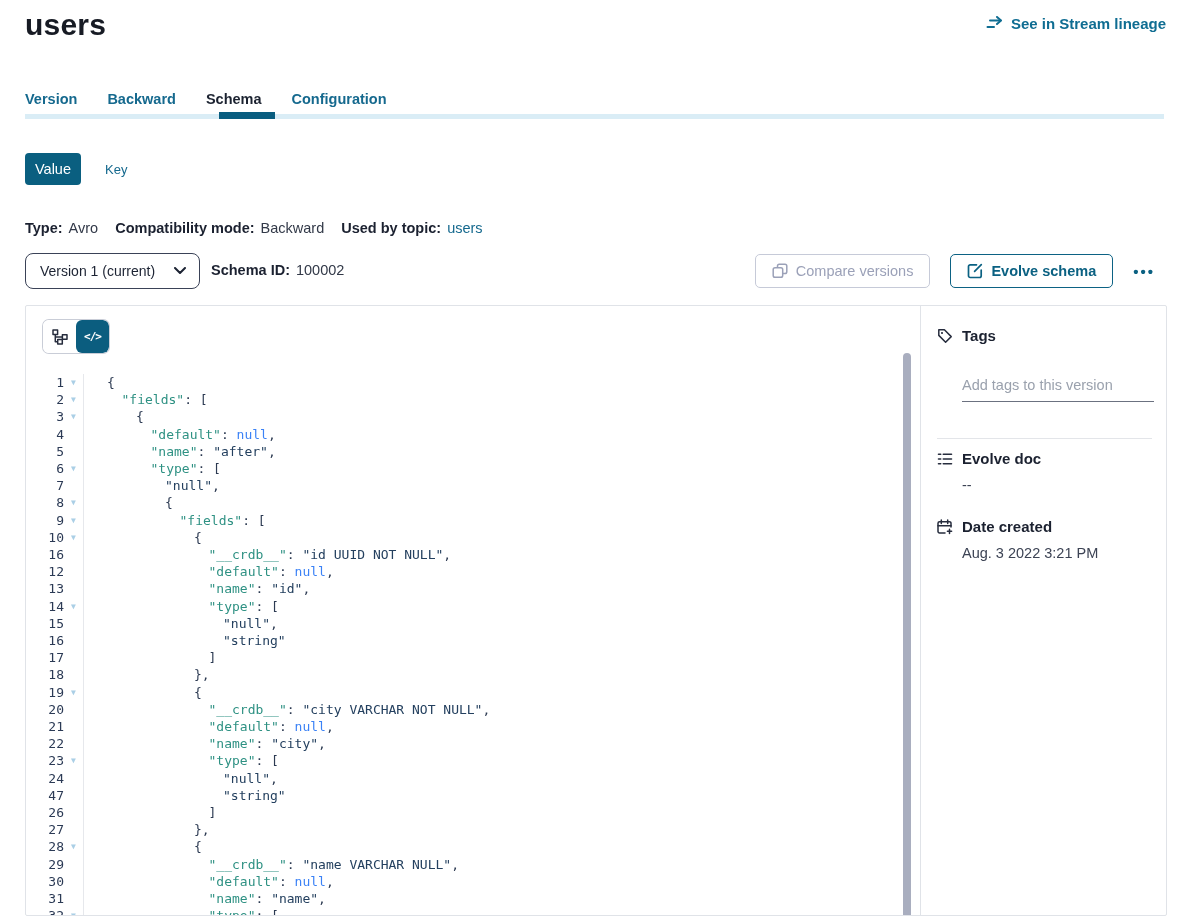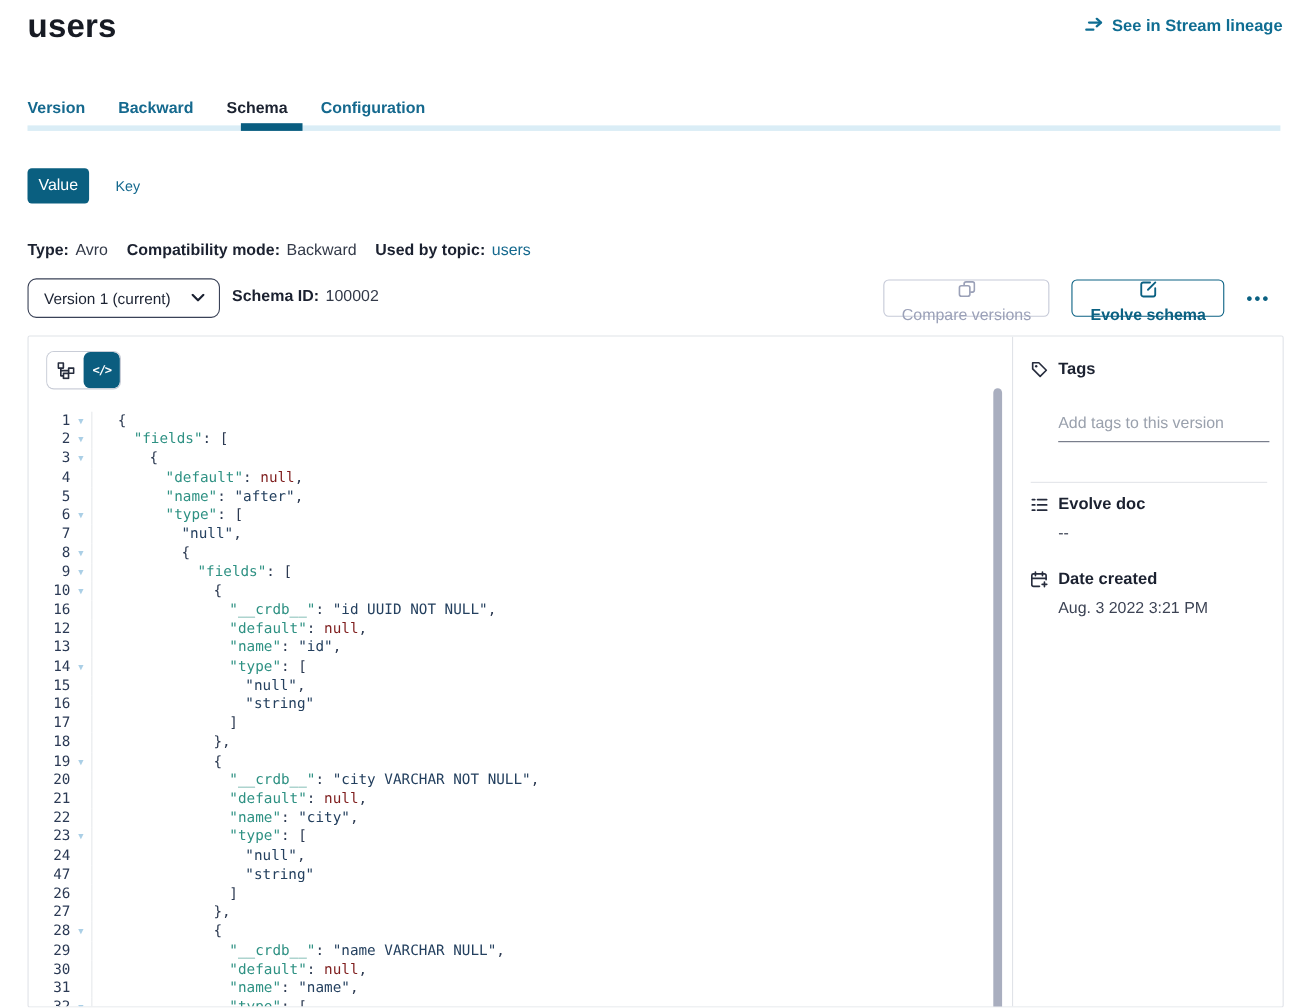--- a/index.html
+++ b/index.html
@@ -45,21 +45,21 @@
     position:absolute; left:0; top:0; width:175px; height:36px;
     border:1px solid #3a4257; border-radius:8px; background:#fff;
     display:flex; align-items:center; justify-content:space-between;
     padding:0 13px 0 14px; font-size:14px; color:#1c2333; cursor:pointer;
   }
   .schemaid-group { position:absolute; left:186px; top:9px; display:flex; gap:6px; font-size:14.5px; }
   .btn-right-group { position:absolute; right:17px; top:1px; display:flex; align-items:center; gap:20px; }
   .btn {
     height:34px; border-radius:5px; background:#fff; font-family:inherit;
     font-size:14.5px; display:flex; align-items:center; gap:8px;
-    padding:0 16px; cursor:pointer;flex-direction:column;
+    padding:0 16px; cursor:pointer;
   }
   .btn-compare { border:1px solid #c6cad8; color:#9ba1b8; cursor:default; }
   .btn-evolve { border:1px solid #0c6284; color:#0b6182; font-weight:700; }
   .more-dots { color:#0b6182; font-size:15px; font-weight:700; letter-spacing:2px; cursor:pointer; }
   
   .panel {
     position:absolute; left:25px; top:305px; width:1142px; height:611px;
     border:1px solid #e0e3e8; border-radius:2px; background:#fff; overflow:hidden;
   }
   
@@ -76,21 +76,21 @@
     position:absolute; left:0; top:68px; width:894px; bottom:0;
     font-family:"DejaVu Sans Mono", monospace; font-size:13px; line-height:17.2px;
     overflow:hidden;
   }
   .code-line { display:flex; white-space:pre; }
   .ln { width:38px; text-align:right; color:#2b3a55; flex:none; }
   .arrow-cell { width:19px; text-align:center; flex:none; color:#aacfe6; font-size:8px; line-height:17.2px; }
   .code-cell { border-left:1px solid #e6e8ec; flex:1; }
   .tk-k { color:#2e9183; }
   .tk-s { color:#24405f; }
-  .tk-n { color:#7f1d1d; }
+  .tk-n { color:#3b82f6; }
   .tk-p { color:#2c3a52; }
   .vscrollbar {
     position:absolute; left:877px; top:47px; width:8px; bottom:-4px;
     background:#a9aebf; border-radius:4px;
   }
   
   .sidebar { position:absolute; left:894px; top:0; bottom:0; width:247px; border-left:1px solid #e0e3e8; }
   .side-section { position:absolute; left:0; width:100%; }
   .side-head { display:flex; align-items:center; gap:9px; padding-left:16px; }
   .side-head .txt { font-size:15px; font-weight:700; color:#1b2130; }

